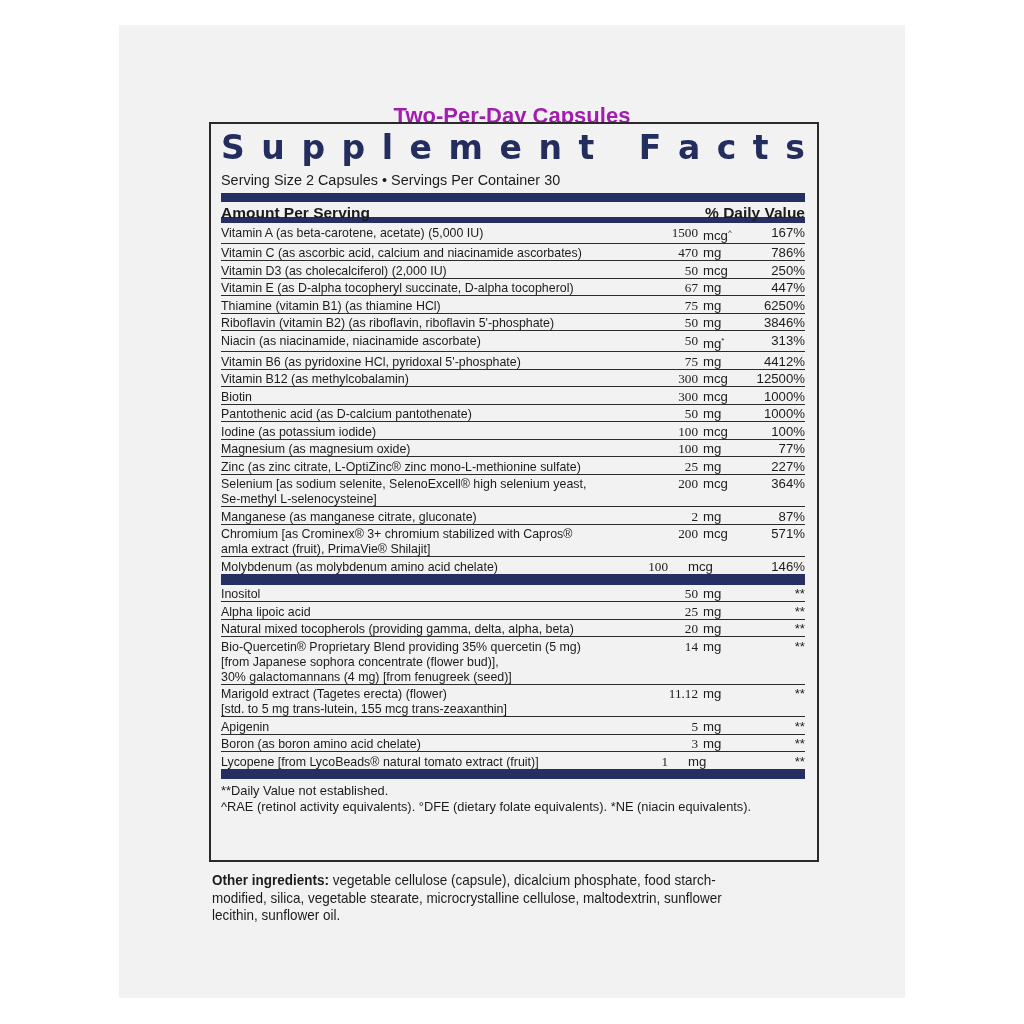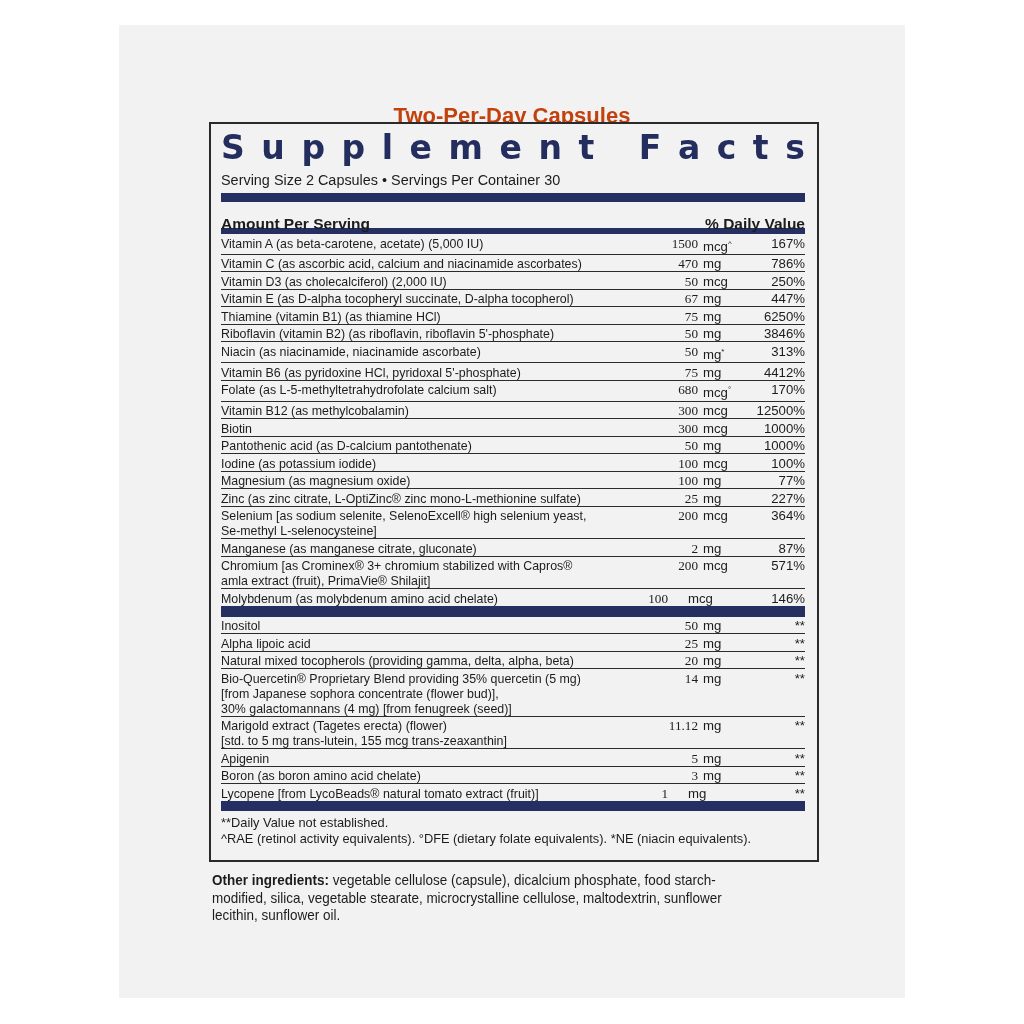--- a/index.html
+++ b/index.html
@@ -9,21 +9,21 @@
     font-family: "Liberation Sans", "DejaVu Sans", sans-serif;
     color: #1c1c1c;
   }
   .card {
     position: absolute; left: 119px; top: 25px; width: 786px; height: 973px;
     background: #f2f2f2;
   }
   .subtitle {
     position: absolute; left: 0; right: 0; top: 78px;
     text-align: center; font-weight: bold; font-size: 22px;
-    color: #c2410c;
+    color: #a21caf;
   }
   .facts {
     position: absolute; left: 90px; top: 97px; width: 610px; height: 740px;
     border: 2px solid #2a2a2a; background: #f2f2f2; box-sizing: border-box;
   }
   .facts-inner { position: absolute; left: 10px; right: 12px; top: 0; }
   .title {
     margin-top: 4px; height: 40px; display: flex; justify-content: space-between;
     font-family: "DejaVu Sans", sans-serif; font-weight: bold; font-size: 33px;
     color: #232d5e; line-height: 40px; letter-spacing: 0;
@@ -31,21 +31,21 @@
   .title span { display: inline-block; }
   .serving {
     font-size: 15.5px; height: 20px; line-height: 20px; margin-top: 2px;
     transform: scaleX(0.93); transform-origin: left center; white-space: nowrap;
   }
   .bar { background: #262f62; height: 9px; margin-top: 3px; }
   .bar.thin { height: 6px; margin-top: 0; }
   .bar.sep { height: 11px; margin-top: 0; }
   .amount-row {
     display: flex; justify-content: space-between; font-weight: bold;
-    font-size: 15.5px; height: 14px; line-height: 19px; margin-top: 12px;
+    font-size: 15.5px; height: 14px; line-height: 19px; margin-top: 1px;
   }
   .row {
     display: flex; align-items: flex-start; font-size: 13.2px;
     line-height: 15px; border-bottom: 1.5px solid #2b2b2b; padding-top: 1.5px;
     padding-bottom: 0; box-sizing: border-box;
   }
   .row.last { border-bottom: none; gap: 15px; }
   .row .name {
     flex: 1; white-space: pre-line; transform: scaleX(0.94);
     transform-origin: left top;
@@ -137,26 +137,20 @@
             <div class="unit">mg<sup>*</sup></div>
             <div class="dv">313%</div>
           </div>
           <div class="row">
             <div class="name">Vitamin B6 (as pyridoxine HCl, pyridoxal 5'-phosphate)</div>
             <div class="qty">75</div>
             <div class="unit">mg</div>
             <div class="dv">4412%</div>
           </div>
           <div class="row">
-            <div class="name">Folate (as L-5-methyltetrahydrofolate calcium salt)</div>
-            <div class="qty">680</div>
-            <div class="unit">mcg<sup>°</sup></div>
-            <div class="dv">170%</div>
-          </div>
-          <div class="row">
             <div class="name">Vitamin B12 (as methylcobalamin)</div>
             <div class="qty">300</div>
             <div class="unit">mcg</div>
             <div class="dv">12500%</div>
           </div>
           <div class="row">
             <div class="name">Biotin</div>
             <div class="qty">300</div>
             <div class="unit">mcg</div>
             <div class="dv">1000%</div>

